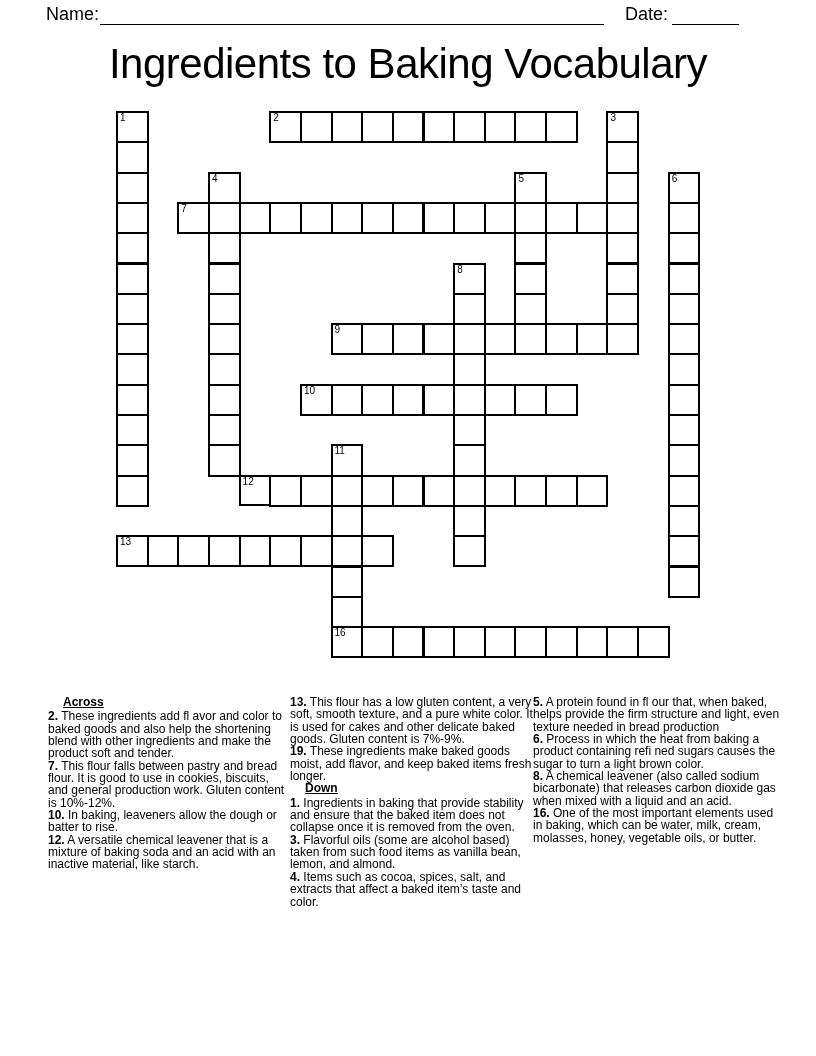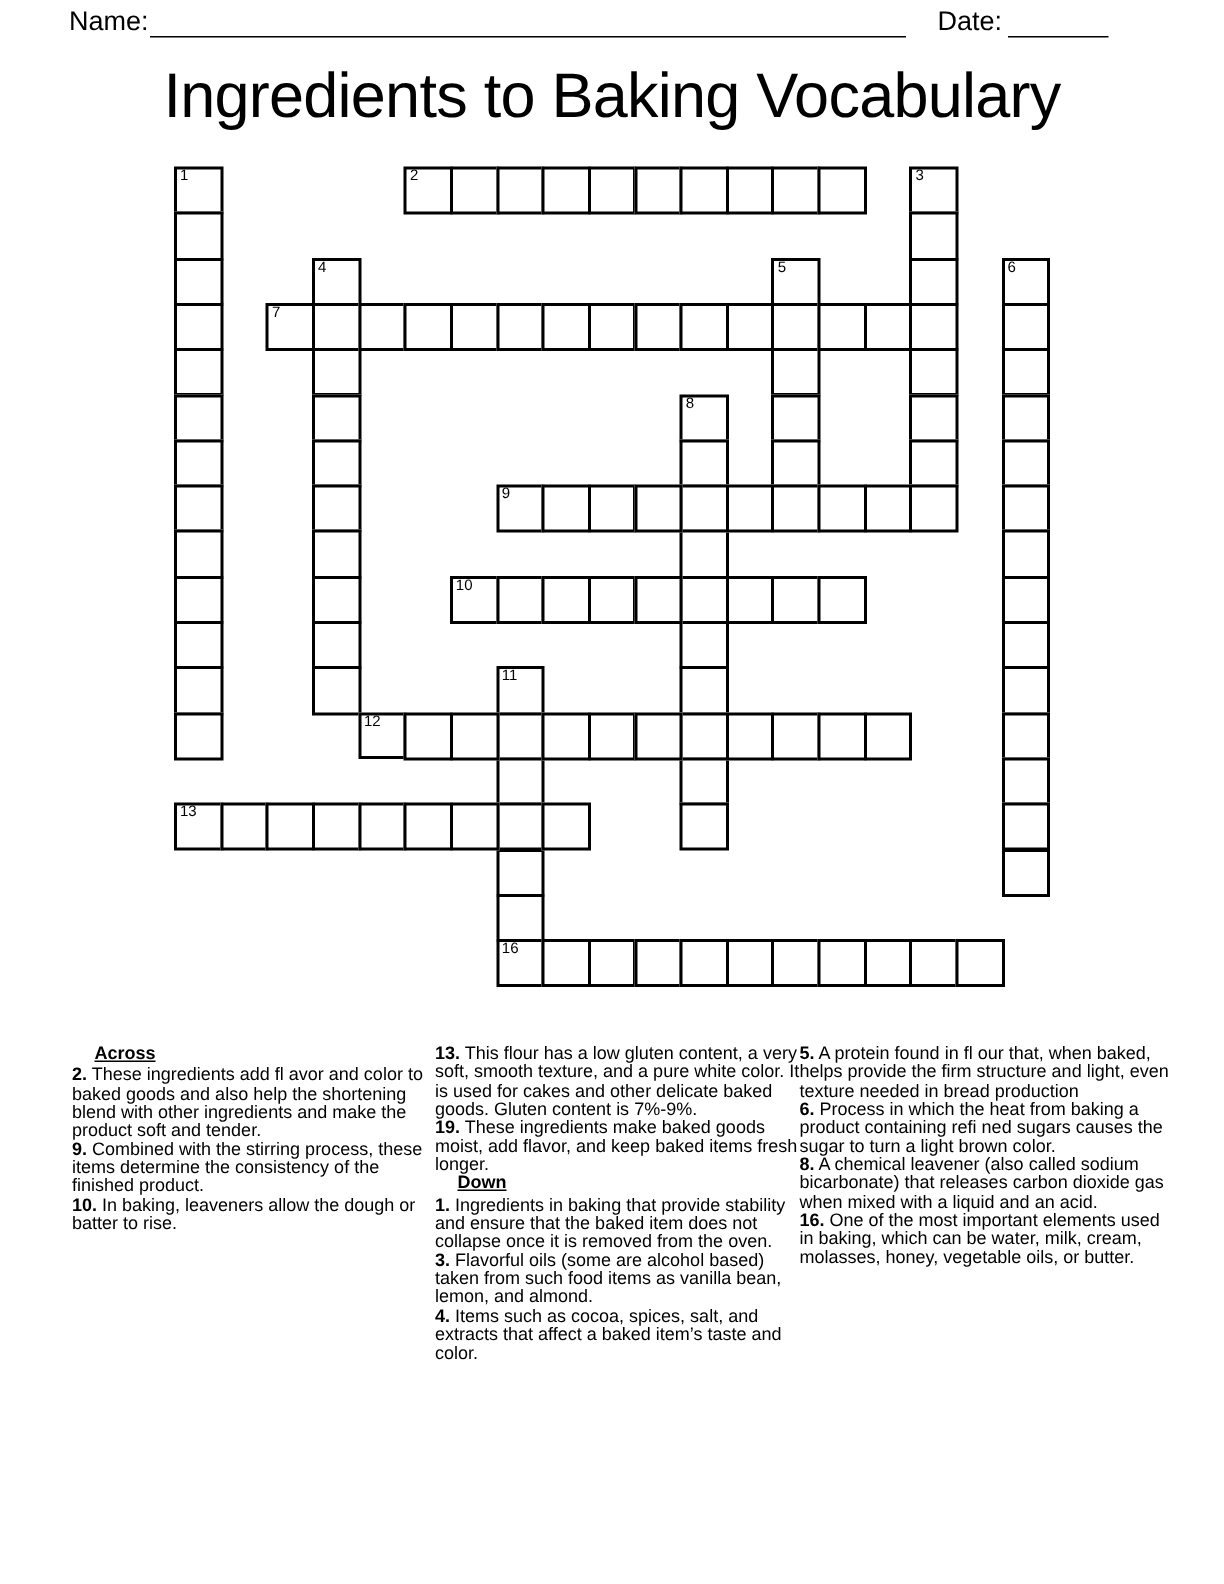--- a/index.html
+++ b/index.html
@@ -204,22 +204,23 @@
     <div class="cell" style="left: 545.1px; top: 626.1px; width: 32.65px; height: 32.3px;"></div>
     <div class="cell" style="left: 575.75px; top: 626.1px; width: 32.65px; height: 32.3px;"></div>
     <div class="cell" style="left: 606.4px; top: 626.1px; width: 32.65px; height: 32.3px;"></div>
     <div class="cell" style="left: 637.05px; top: 626.1px; width: 32.65px; height: 32.3px;"></div>
   </div>
 
 <div id="clues">
     <div class="clue-col">
       <div class="clue-header">Across</div>
       <p class="clue"><b>2.</b> These ingredients add fl avor and color to baked goods and also help the shortening blend with other ingredients and make the product soft and tender.</p>
-      <p class="clue"><b>9.</b> Combined with the stirring process, these items determine the consistency of the finished product.</p>
+      <p class="clue"><b>7.</b> This flour falls between pastry and bread flour. It is good to use in cookies, biscuits, and general production work. Gluten content is 10%-12%.</p>
       <p class="clue"><b>10.</b> In baking, leaveners allow the dough or batter to rise.</p>
+      <p class="clue"><b>12.</b> A versatile chemical leavener that is a mixture of baking soda and an acid with an inactive material, like starch.</p>
     </div>
     <div class="clue-col">
       <p class="clue"><b>13.</b> This flour has a low gluten content, a very soft, smooth texture, and a pure white color. It is used for cakes and other delicate baked goods. Gluten content is 7%-9%.</p>
       <p class="clue"><b>19.</b> These ingredients make baked goods moist, add flavor, and keep baked items fresh longer.</p>
       <div class="clue-header">Down</div>
       <p class="clue"><b>1.</b> Ingredients in baking that provide stability and ensure that the baked item does not collapse once it is removed from the oven.</p>
       <p class="clue"><b>3.</b> Flavorful oils (some are alcohol based) taken from such food items as vanilla bean, lemon, and almond.</p>
       <p class="clue"><b>4.</b> Items such as cocoa, spices, salt, and extracts that affect a baked item’s taste and color.</p>
     </div>
     <div class="clue-col">

